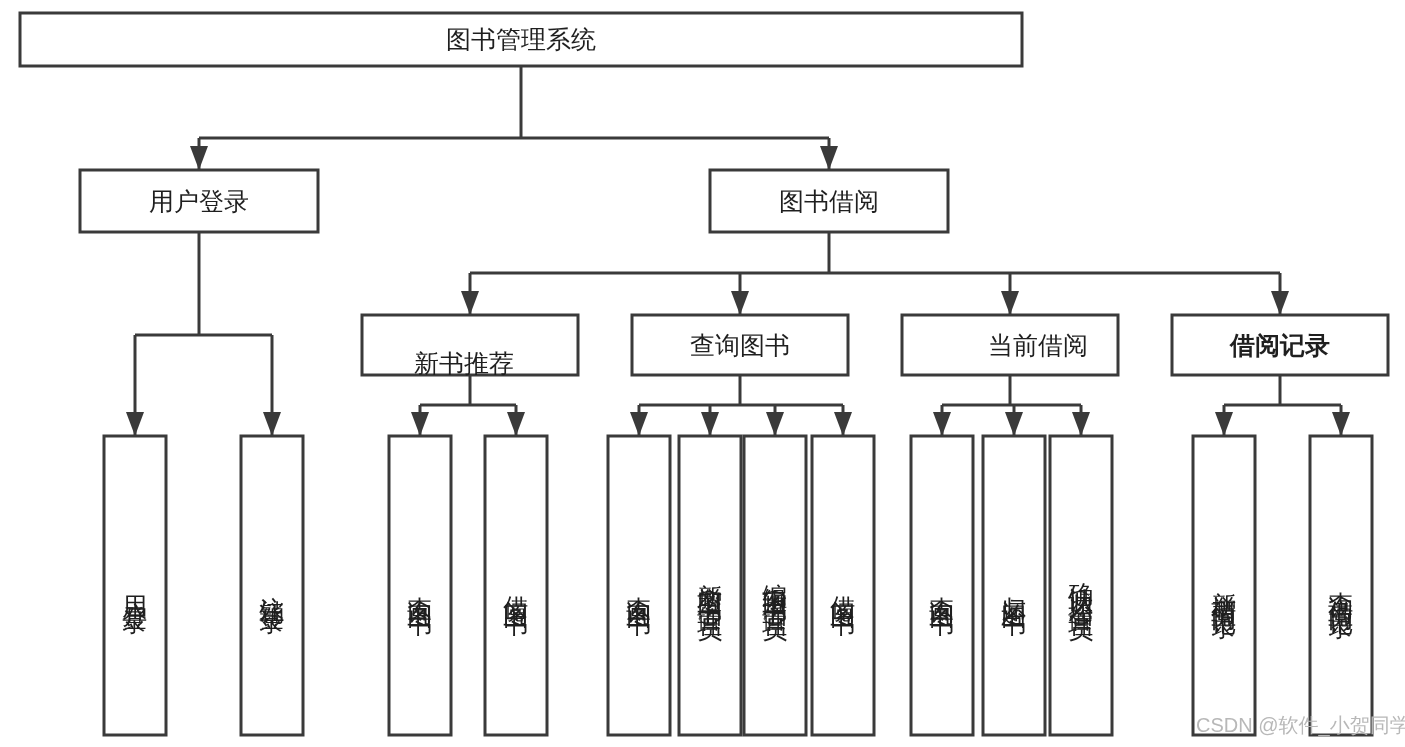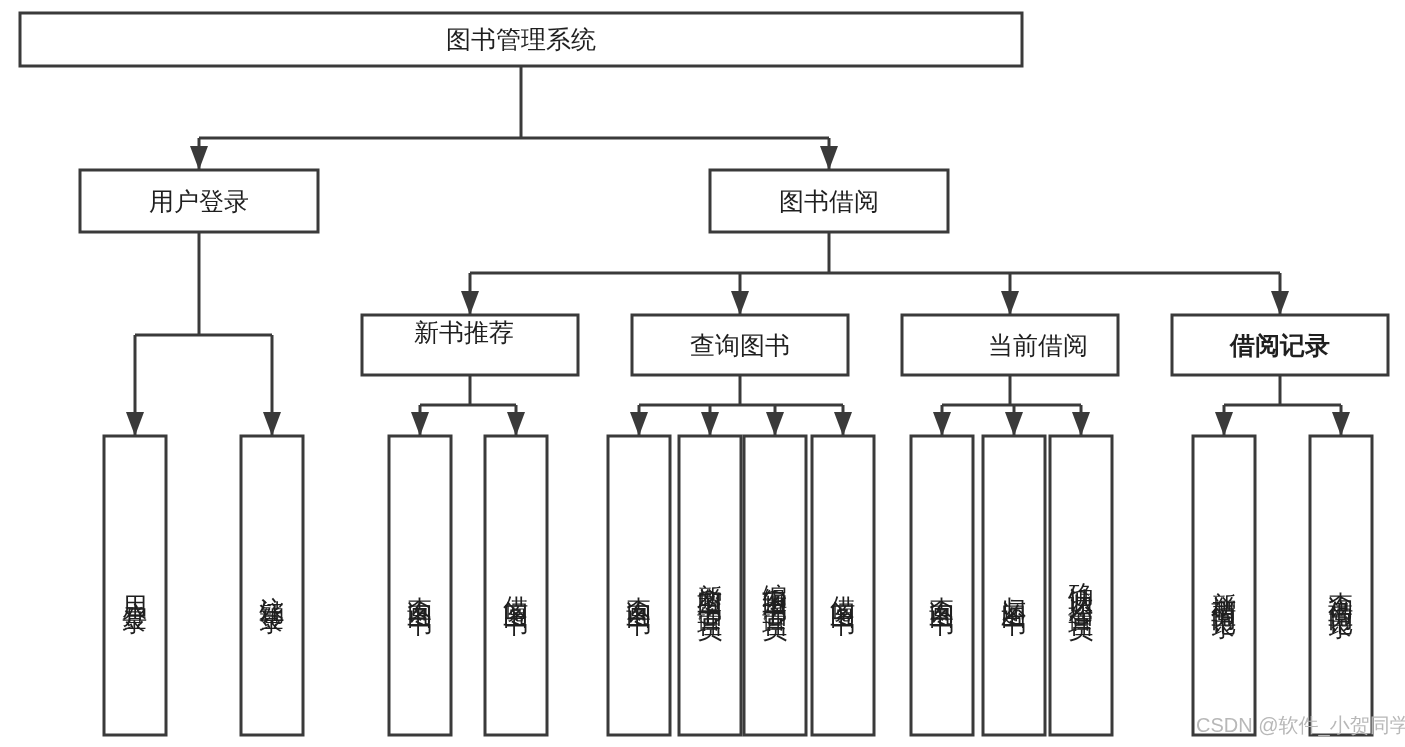--- a/index.html
+++ b/index.html
@@ -155,21 +155,21 @@
         <rect x="983" y="436" width="62" height="299" class="node-box"></rect>
         <rect x="1050" y="436" width="62" height="299" class="node-box"></rect>
         <rect x="1193" y="436" width="62" height="299" class="node-box"></rect>
         <rect x="1310" y="436" width="62" height="299" class="node-box"></rect>
       </g>
   </svg>
   <div id="labels-layer">
       <div class="node-label horizontal" style="left: 20px; top: 13px; width: 1002px; height: 53px;">图书管理系统</div>
       <div class="node-label horizontal" style="left: 80px; top: 170px; width: 238px; height: 62px;">用户登录</div>
       <div class="node-label horizontal" style="left: 710px; top: 170px; width: 238px; height: 62px;">图书借阅</div>
-      <div class="node-label horizontal" style="left: 362px; top: 302px; width: 204px; height: 60px;">新书推荐</div>
+      <div class="node-label horizontal" style="left: 362px; top: 333px; width: 204px; height: 60px;">新书推荐</div>
       <div class="node-label horizontal" style="left: 632px; top: 315px; width: 216px; height: 60px;">查询图书</div>
       <div class="node-label horizontal" style="left: 902px; top: 315px; width: 216px; height: 60px; margin-left: 28px;">当前借阅</div>
       <div class="node-label horizontal" style="left: 1172px; top: 315px; width: 216px; height: 60px; font-weight: bold;">借阅记录</div>
       <div class="node-label vertical" style="left: 104px; top: 436px; width: 62px; height: 299px;">用户登录</div>
       <div class="node-label vertical" style="left: 241px; top: 436px; width: 62px; height: 299px;">注销登录</div>
       <div class="node-label vertical" style="left: 389px; top: 436px; width: 62px; height: 299px;">查询图书</div>
       <div class="node-label vertical" style="left: 485px; top: 436px; width: 62px; height: 299px;">借阅图书</div>
       <div class="node-label vertical" style="left: 608px; top: 436px; width: 62px; height: 299px;">查询图书</div>
       <div class="node-label vertical" style="left: 679px; top: 436px; width: 62px; height: 299px;">新增图书（管理员）</div>
       <div class="node-label vertical" style="left: 744px; top: 436px; width: 62px; height: 299px;">编辑图书（管理员）</div>

